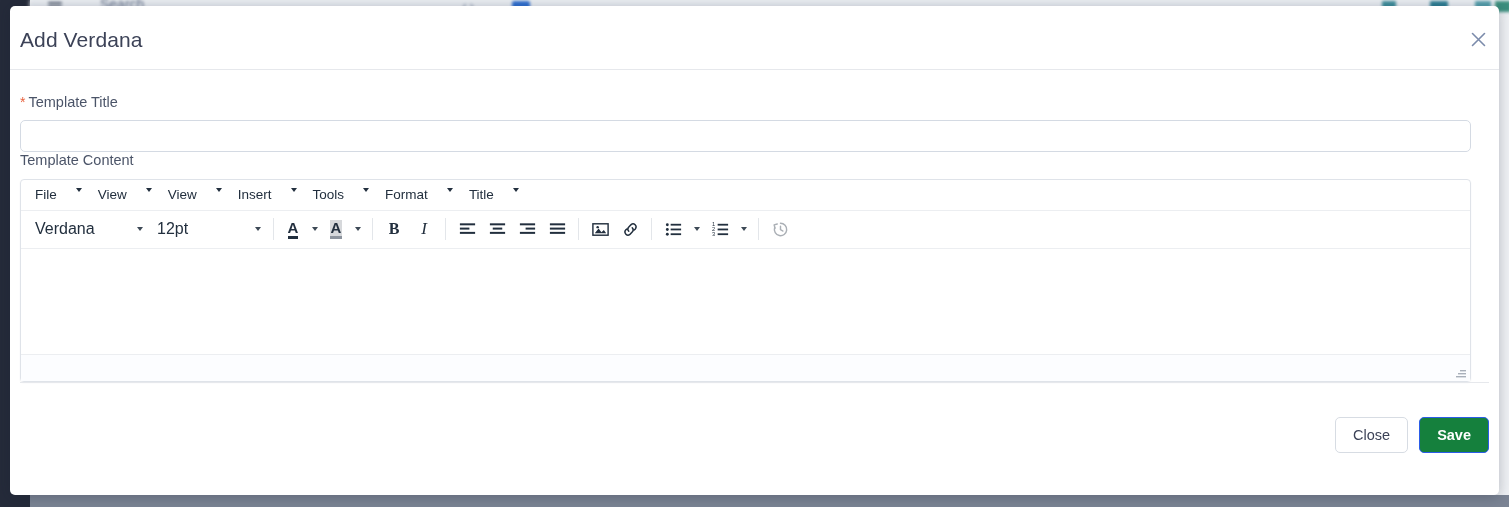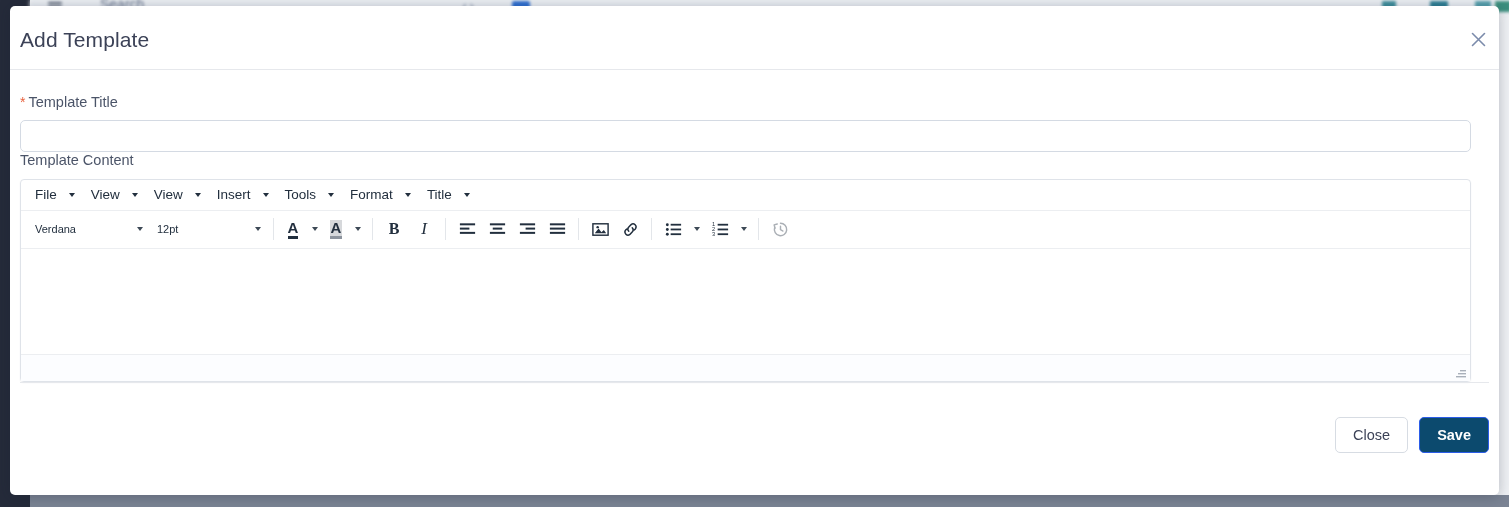--- a/index.html
+++ b/index.html
@@ -158,22 +158,22 @@
   }
   .menubar {
     display: flex;
     align-items: center;
     height: 30px;
     padding: 0 6px;
     border-bottom: 1px solid #eceef1;
   }
   .menu-item {
     display: flex;
-    align-items: center;
-    gap: 12px;
+    align-items: flex-start;
+    gap: 19px;
     padding: 3px 8px;
     font-size: 13.5px;
     color: #222f3e;
     border-radius: 3px;
     cursor: pointer;
     line-height: 1;
   }
   .caret {
     width: 0; height: 0;
     border-left: 3.5px solid transparent;
@@ -195,21 +195,21 @@
     height: 22px;
     background: #e3e6ea;
     margin: 0 6px;
   }
   .tb-select {
     display: flex;
     align-items: center;
     justify-content: space-between;
     height: 26px;
     padding: 0 6px 0 8px;
-    font-size: 11px;
+    font-size: 16px;
     color: #222f3e;
     border-radius: 3px;
     cursor: pointer;
   }
   .tb-select.font { width: 108px; }
   .tb-select.size { width: 104px; }
   .tb-btn {
     width: 30px;
     height: 26px;
     display: flex;
@@ -289,21 +289,21 @@
     line-height: 34px;
     box-sizing: border-box;
   }
   .btn-close {
     background: #ffffff;
     border: 1px solid #d7dce3;
     color: #3c4257;
     font-weight: normal;
   }
   .btn-save {
-    background: #0c4a6e;
+    background: #15803d;
     border: 1px solid #2b5ce8;
     color: #ffffff;
     font-weight: bold;
   }
 </style>
 </head>
 <body>
 
 <div class="backdrop">
   <div class="bd-sidebar"></div>
@@ -319,21 +319,21 @@
   <div class="bd-icon ic-blue"></div>
   <div class="bd-icon ic-t1"></div>
   <div class="bd-icon ic-t2"></div>
   <div class="bd-icon ic-t3"></div>
   <div class="bd-icon ic-t4"></div>
 </div>
 
 <div class="modal">
 
   <div class="modal-header">
-    <div class="modal-title">Add Template</div>
+    <div class="modal-title">Add Verdana</div>
     <button class="close-btn">
       <svg width="17" height="17" viewBox="0 0 17 17" aria-hidden="true">
         <path d="M2.5 2.5 L14.5 14.5 M14.5 2.5 L2.5 14.5" stroke="#7b8bab" stroke-width="1.6" stroke-linecap="round" fill="none"></path>
       </svg>
     </button>
   </div>
 
   <div class="modal-body">
 
     <div class="field-label">

